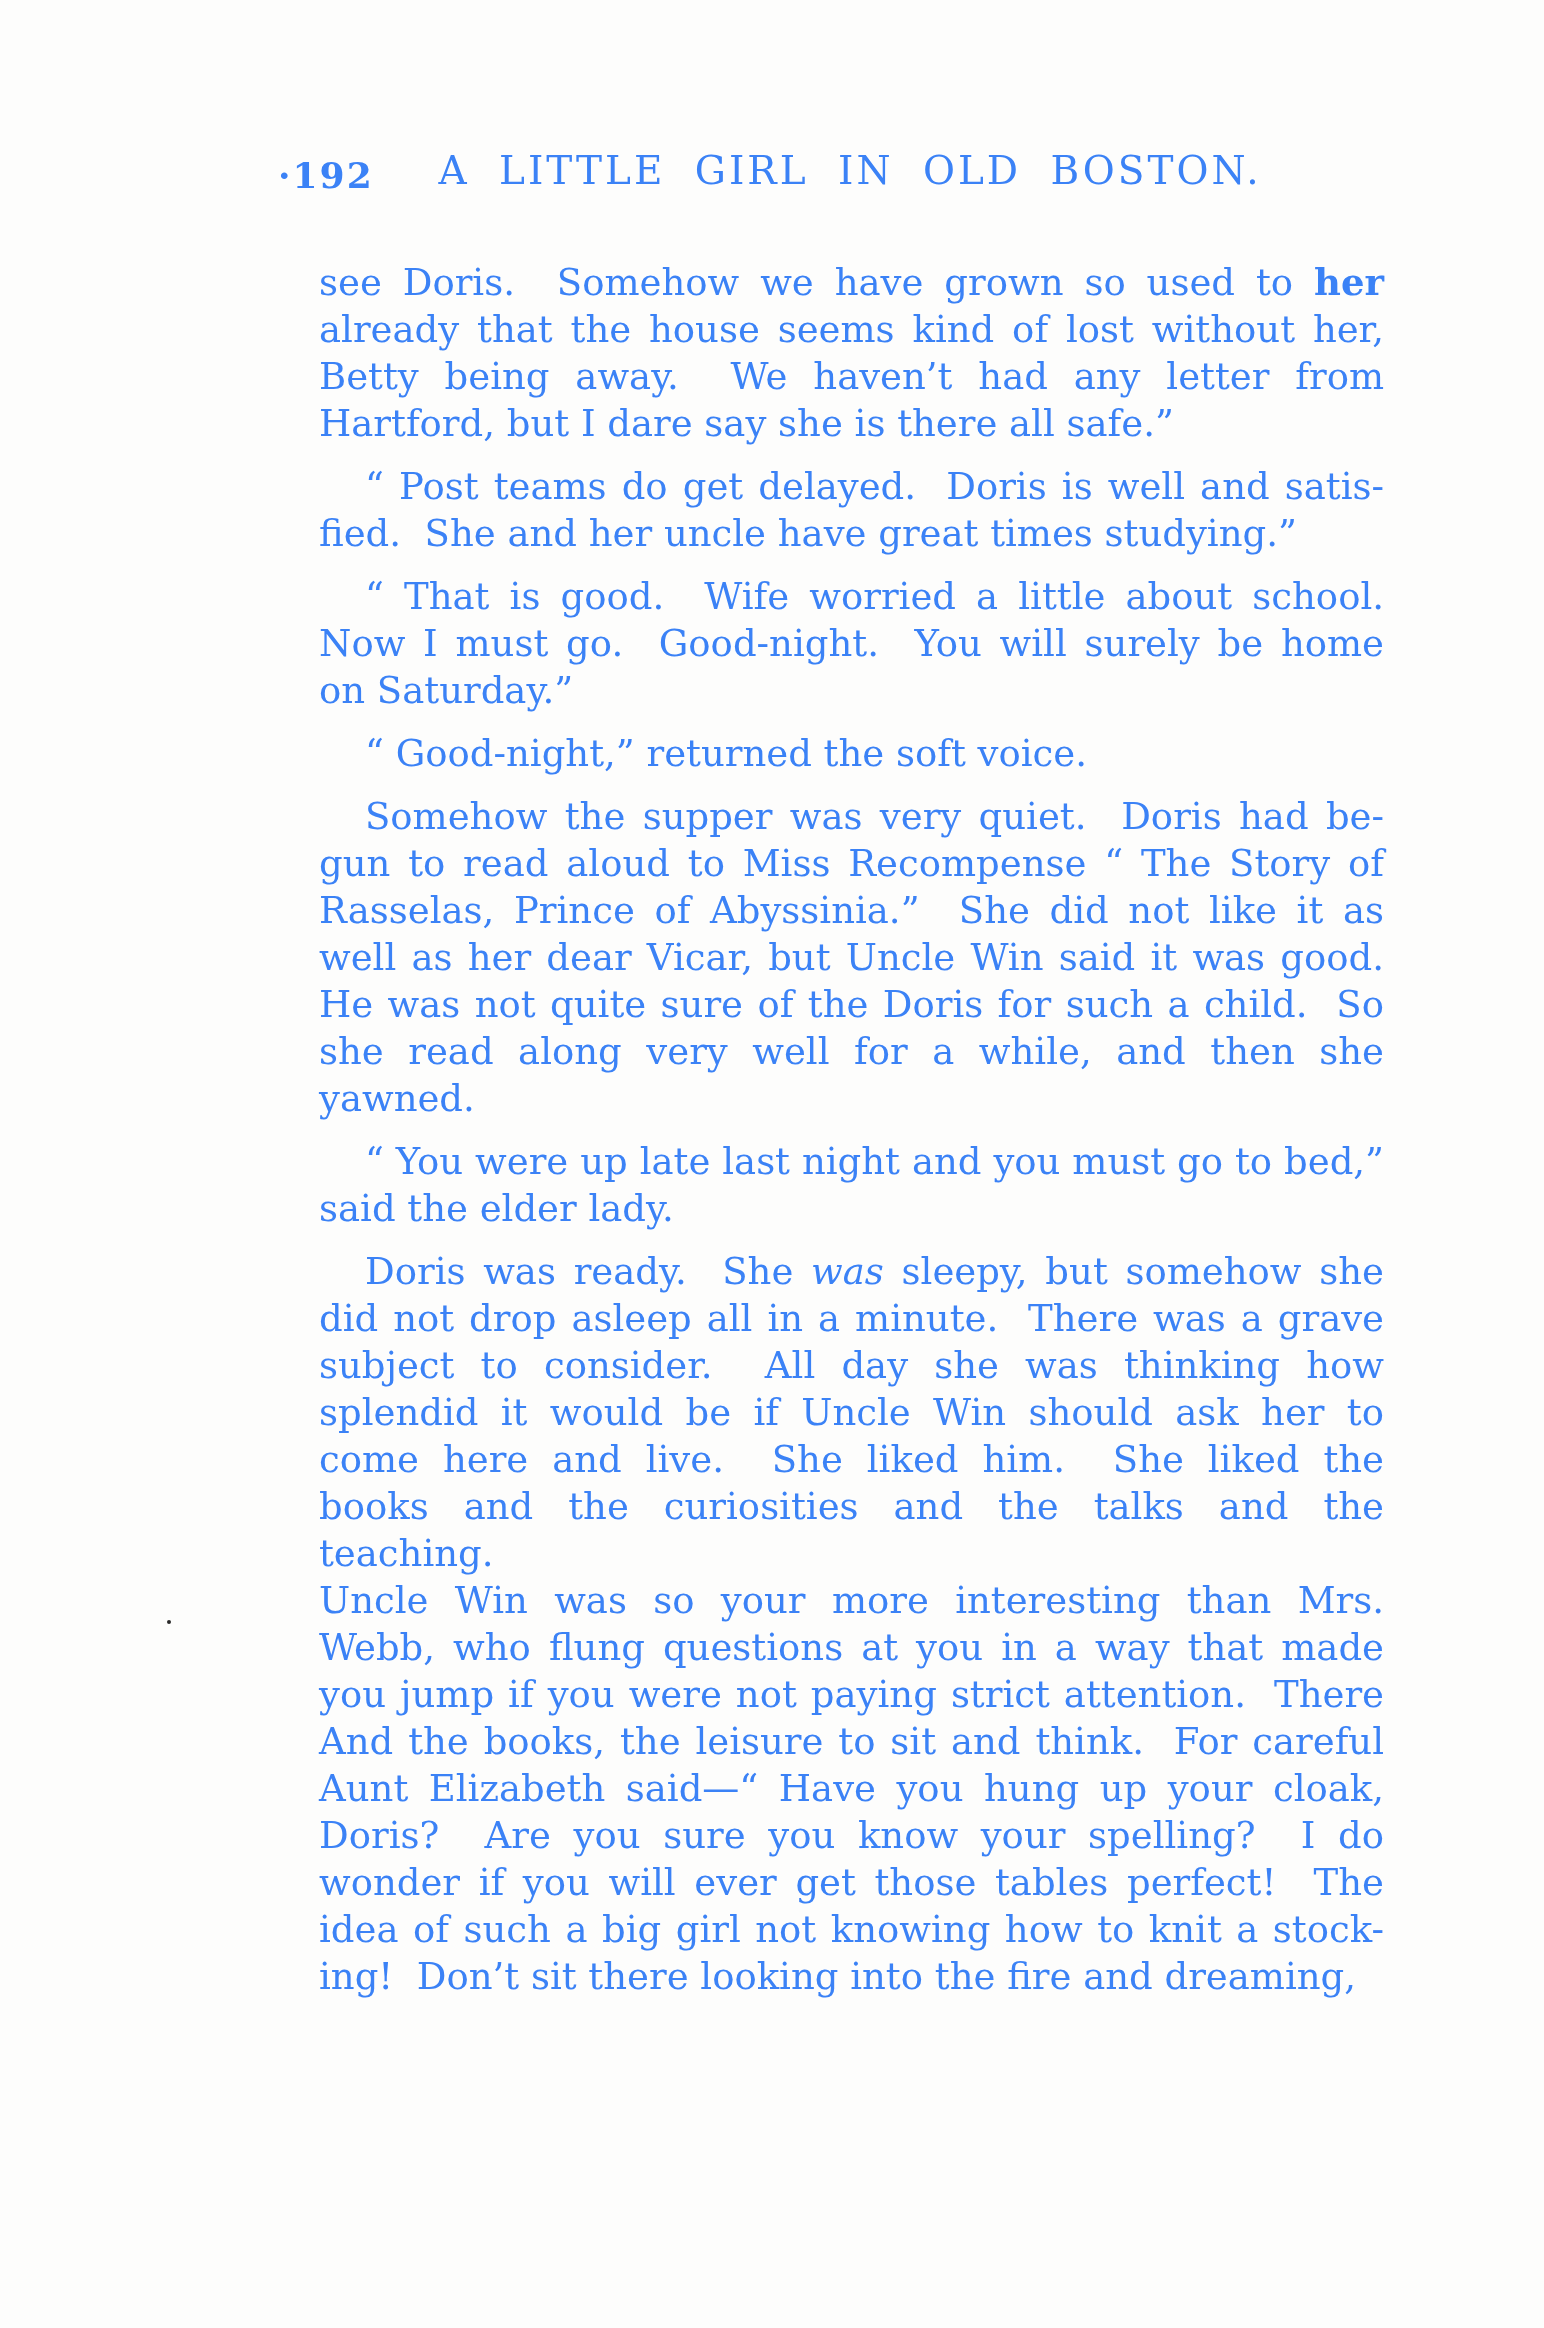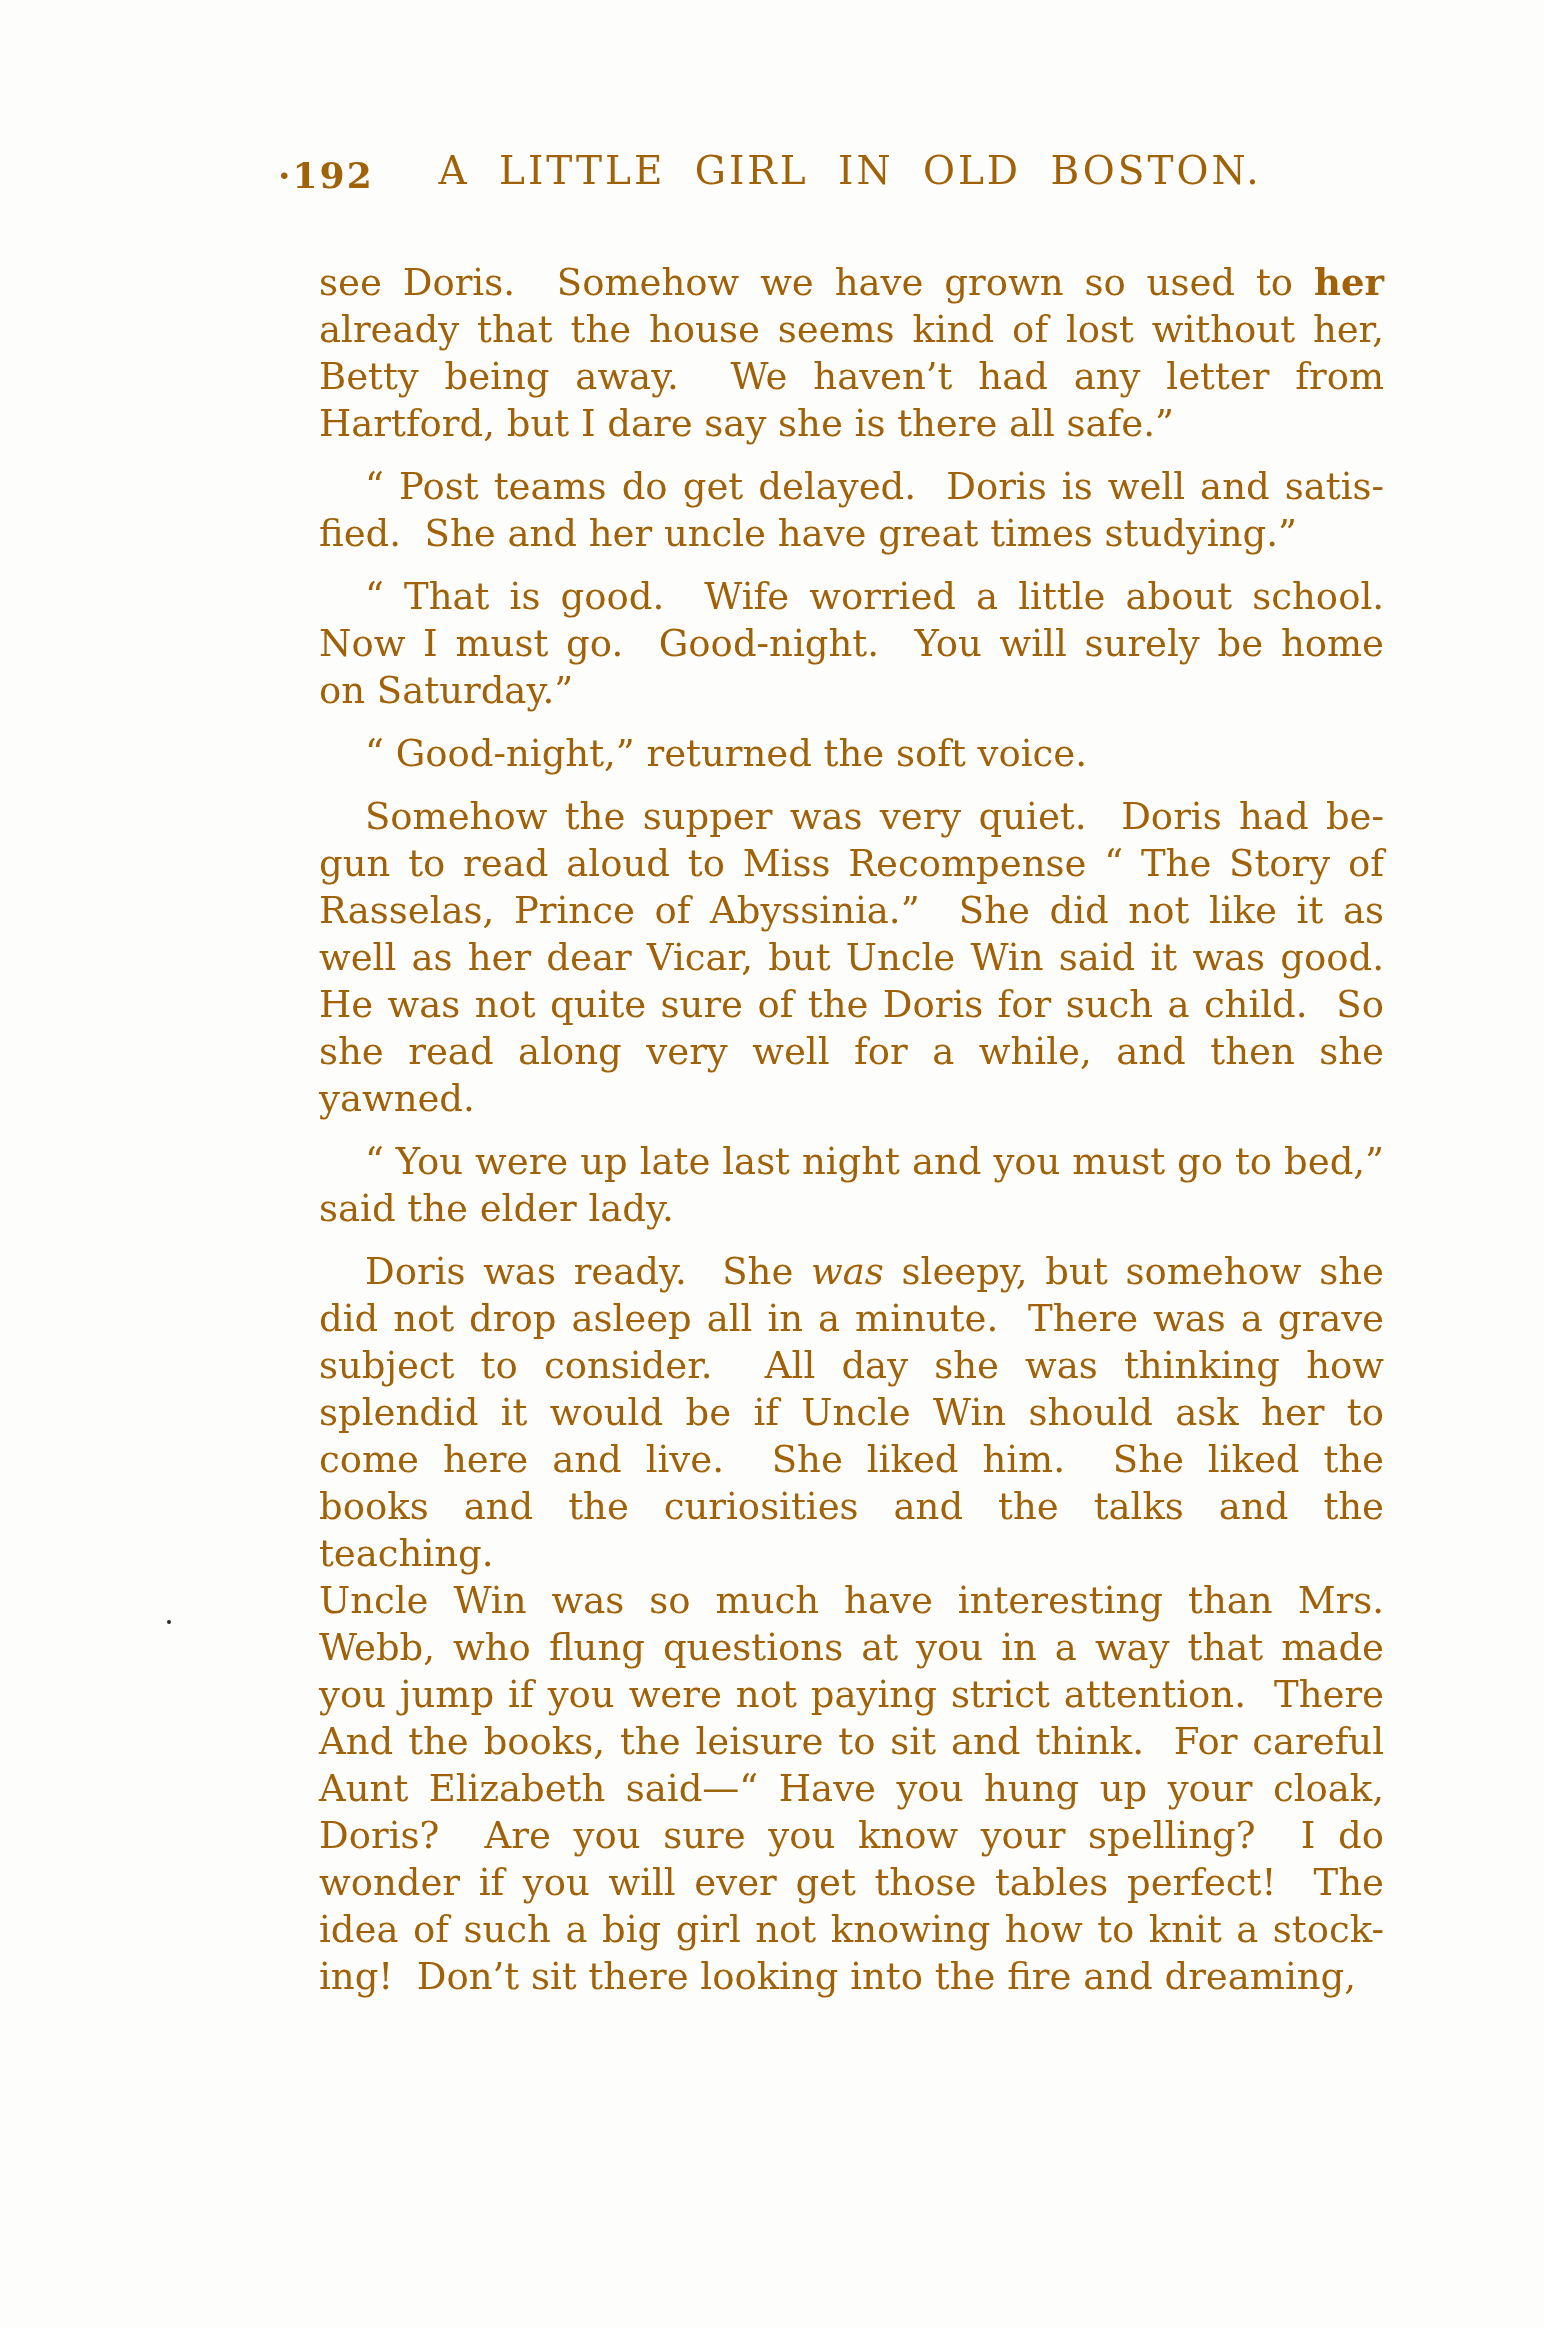--- a/index.html
+++ b/index.html
@@ -1,21 +1,21 @@
 <!DOCTYPE html>
 <html><head>
 <meta charset="utf-8">
 <style>
   html, body { margin: 0; padding: 0; background: #ffffff; }
   .page {
     position: relative;
     width: 1544px;
     height: 2328px;
     background: #fdfdfc;
-    color: #a16207;
+    color: #3b82f6;
     font-family: "DejaVu Serif", "Liberation Serif", serif;
     overflow: hidden;
   }
   .page-header {
     position: absolute;
     top: 148px;
     left: 300px;
     width: 1100px;
     height: 50px;
   }
@@ -106,21 +106,21 @@
         <div class="line">“ You were up late last night and you must go to bed,”</div>
         <div class="line para-last">said the elder lady.</div>
       </div>
       <div class="paragraph indent">
         <div class="line"><span class="seg-n">Doris was ready.  She </span><span class="seg-i">was</span><span class="seg-n"> sleepy, but somehow she</span></div>
         <div class="line">did not drop asleep all in a minute.  There was a grave</div>
         <div class="line">subject to consider.  All day she was thinking how</div>
         <div class="line">splendid it would be if Uncle Win should ask her to</div>
         <div class="line">come here and live.  She liked him.  She liked the</div>
         <div class="line">books and the curiosities and the talks and the teaching.</div>
-        <div class="line">Uncle Win was so much have interesting than Mrs.</div>
+        <div class="line">Uncle Win was so your more interesting than Mrs.</div>
         <div class="line">Webb, who flung questions at you in a way that made</div>
         <div class="line">you jump if you were not paying strict attention.  There</div>
         <div class="line">And the books, the leisure to sit and think.  For careful</div>
         <div class="line">Aunt Elizabeth said—“ Have you hung up your cloak,</div>
         <div class="line">Doris?  Are you sure you know your spelling?  I do</div>
         <div class="line">wonder if you will ever get those tables perfect!  The</div>
         <div class="line">idea of such a big girl not knowing how to knit a stock-</div>
         <div class="line para-last">ing!  Don’t sit there looking into the fire and dreaming,</div>
       </div>
     </main>

